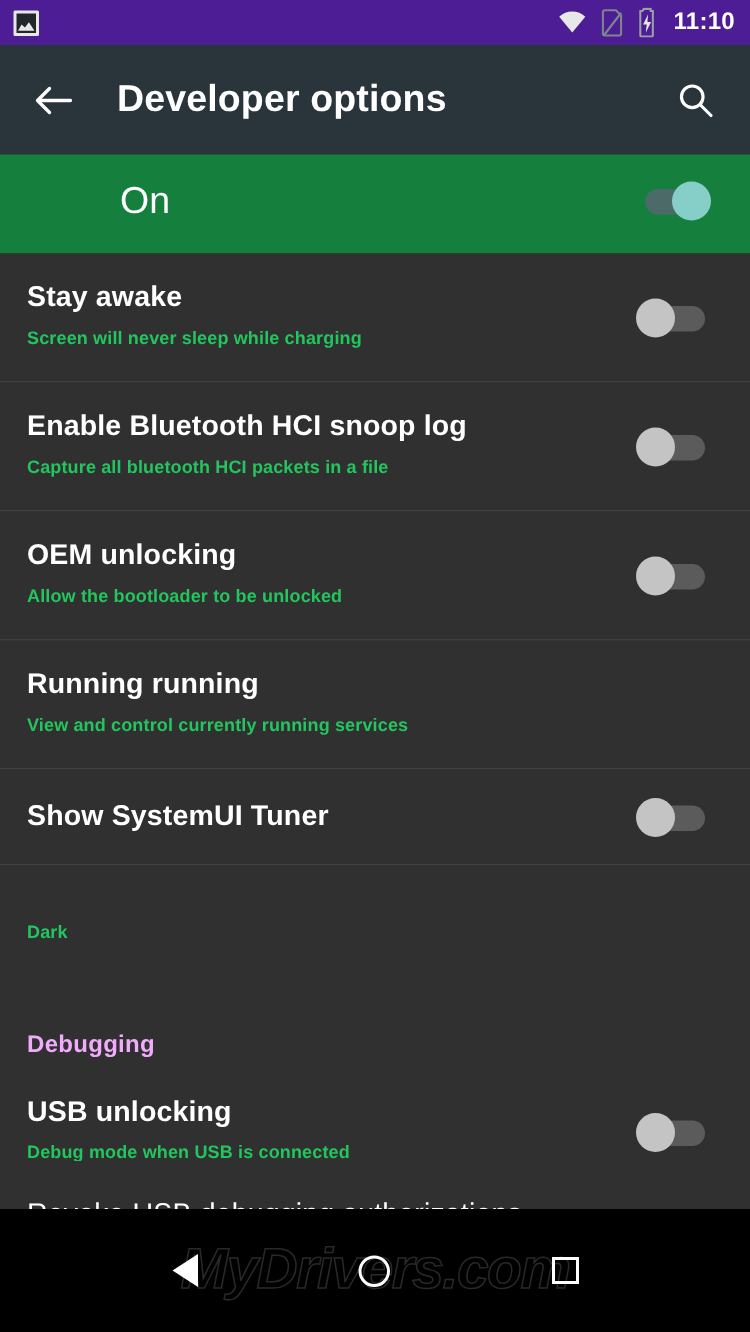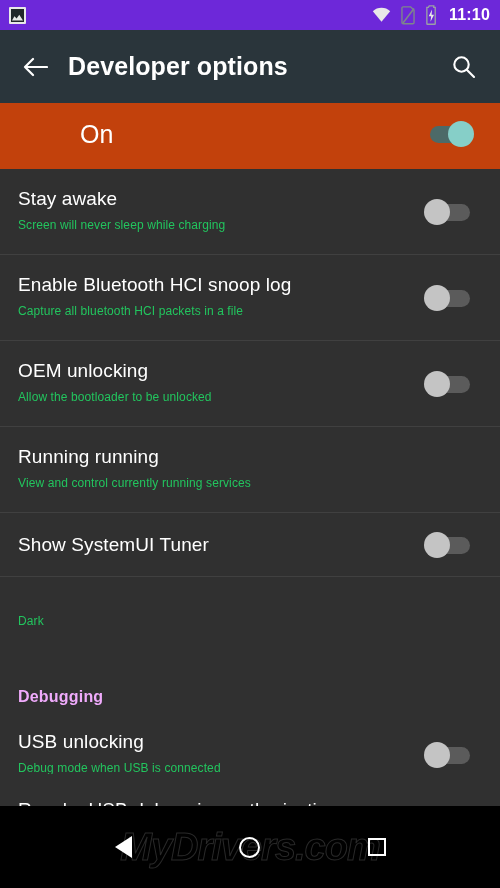--- a/index.html
+++ b/index.html
@@ -18,21 +18,21 @@
     height: 888px;
     background: #303030;
     display: flex;
     flex-direction: column;
   }
 
   
   .status-bar {
     height: 30px;
     flex: 0 0 30px;
-    background: #6d28d9;
+    background: #4c1d95;
     display: flex;
     align-items: center;
     padding: 0 10px 0 9px;
   }
   .status-left { display: flex; align-items: center; gap: 6px; }
   .status-right {
     margin-left: auto;
     display: flex;
     align-items: center;
     gap: 9px;
@@ -67,36 +67,36 @@
     flex: 0 0 73px;
     background: #2a353b;
     display: flex;
     align-items: center;
     padding: 0 20px 0 18px;
   }
   .app-bar-title {
     color: #ffffff;
     font-size: 25px;
     font-weight: bold;
-    margin-left: 16px;
+    margin-left: 26px;
     letter-spacing: 0.1px;
   }
   .icon-btn {
     width: 34px; height: 34px;
     display: flex;
     align-items: center;
     justify-content: center;
     flex: 0 0 auto;
   }
   .search-btn { margin-left: auto; }
 
   
   .master-row {
     flex: 0 0 66px;
-    background: #c2410c;
+    background: #15803d;
     display: flex;
     align-items: center;
     padding: 0 24px 4px 80px;
   }
   .master-label {
     color: #ffffff;
     font-size: 25px;
     font-weight: normal;
   }
 
@@ -106,20 +106,21 @@
     background: #303030;
     overflow: hidden;
     position: relative;
   }
   .row {
     position: relative;
     display: flex;
     align-items: center;
     padding: 0 24px 0 18px;
     background: #303030;
+    font-weight: bold;
   }
   .row.two-line { min-height: 85px; }
   .row.one-line { min-height: 63px; gap: 43px; }
   .row-sep {
     height: 1px;
     background: #404040;
     width: 100%;
   }
   .row-text { flex: 1 1 auto; min-width: 0; }
   .row-title {

